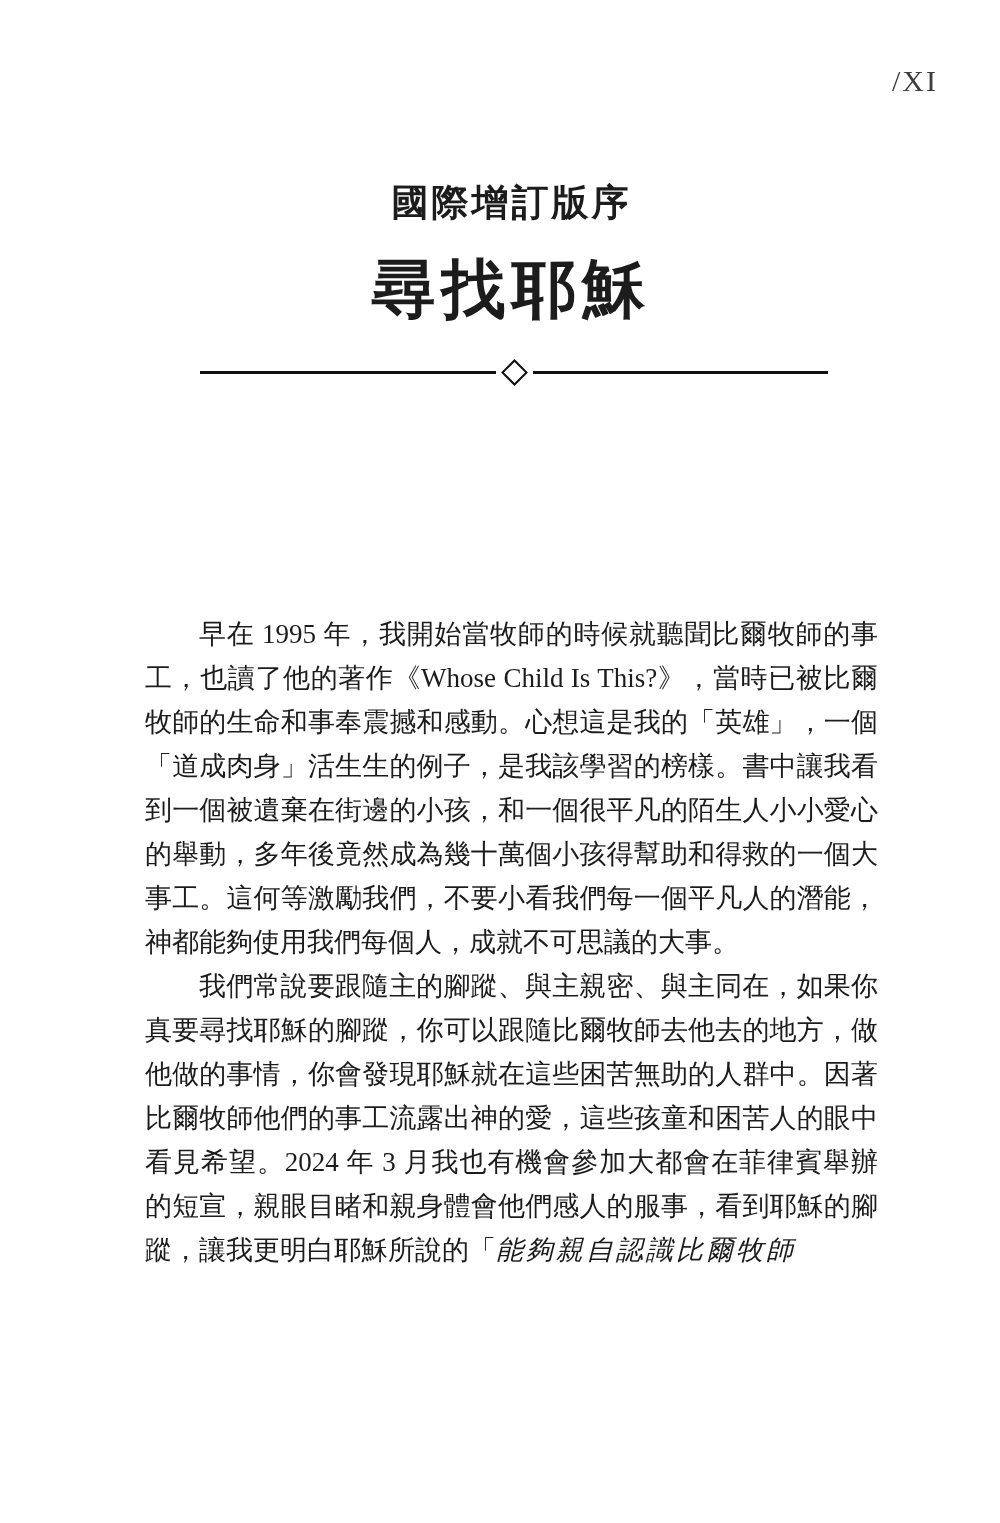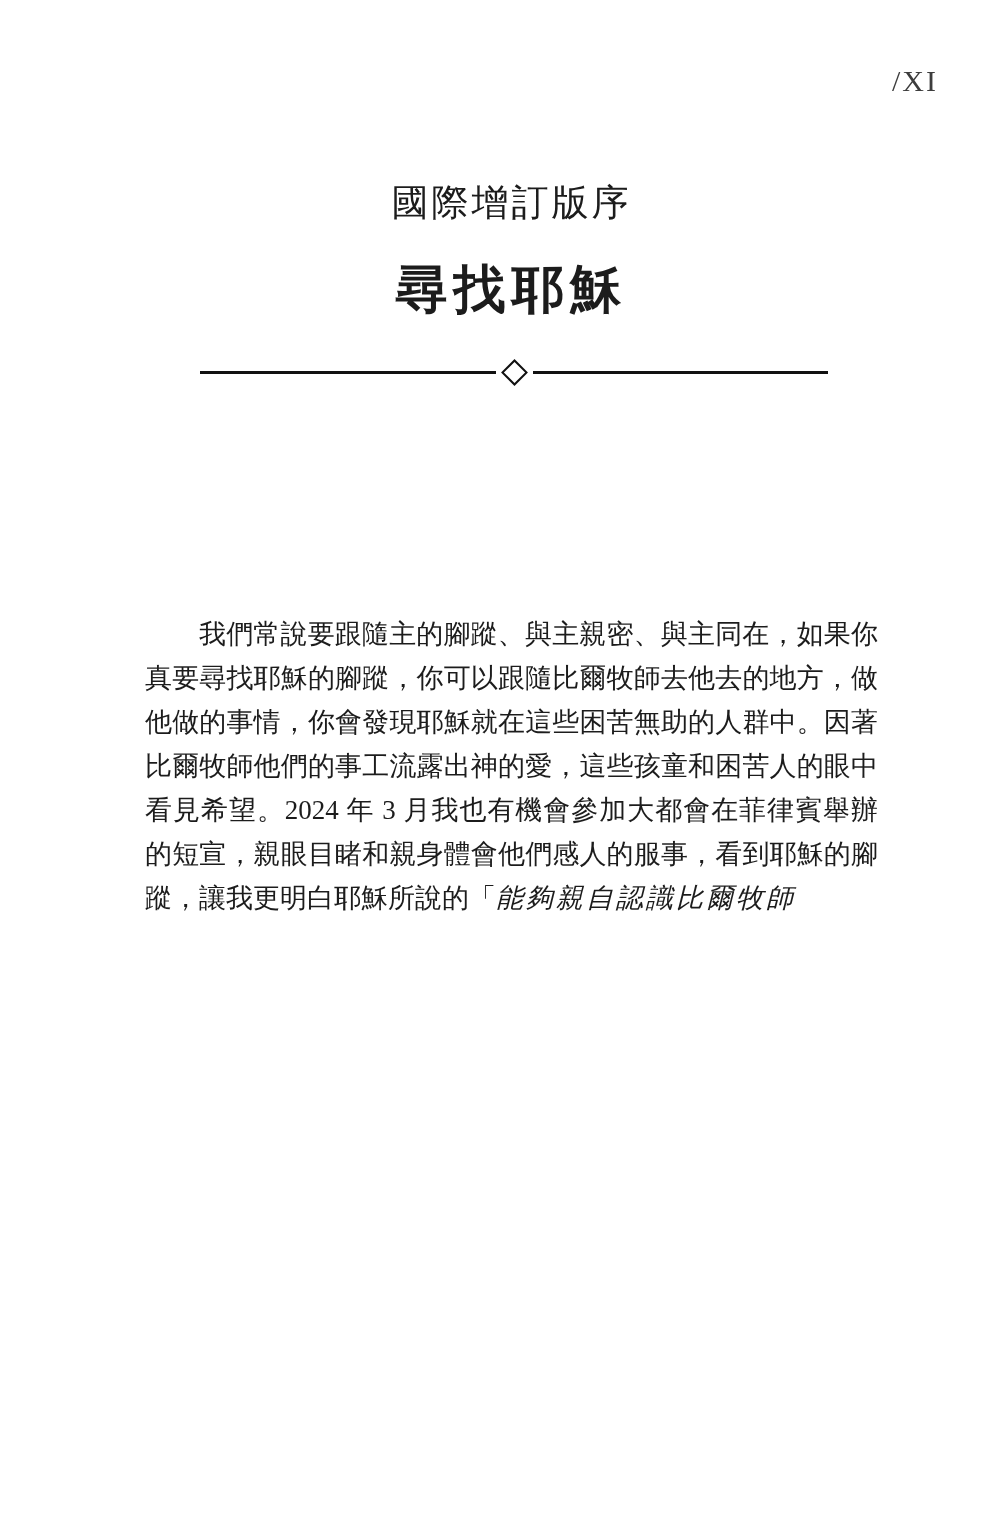--- a/index.html
+++ b/index.html
@@ -31,26 +31,26 @@
   .heading{
     position:absolute;
     top:181px;
     left:145px;
     width:733px;
     text-align:center;
   }
   .series-label{
     font-size:37px;
     line-height:44px;
-    font-weight:400;
+    font-weight:700;
     letter-spacing:3px;
   }
   .main-title{
     margin:26px 0 0 0;
-    font-size:52px;
+    font-size:64px;
     line-height:78px;
     font-weight:700;
     letter-spacing:6px;
     font-family:Liberation Serif, serif;
   }
   .divider{
     position:absolute;
     top:358px;
     left:200px;
     width:628px;
@@ -102,16 +102,17 @@
     <h1 class="main-title">尋找耶穌</h1>
   </div>
 
   <div class="divider">
     <span class="rule"></span>
     <span class="diamond"></span>
     <span class="rule"></span>
   </div>
 
   <div class="body-text">
+    <p>早在 1995 年，我開始當牧師的時候就聽聞比爾牧師的事工，也讀了他的著作《Whose Child Is This?》，當時已被比爾牧師的生命和事奉震撼和感動。心想這是我的「英雄」，一個「道成肉身」活生生的例子，是我該學習的榜樣。書中讓我看到一個被遺棄在街邊的小孩，和一個很平凡的陌生人小小愛心的舉動，多年後竟然成為幾十萬個小孩得幫助和得救的一個大事工。這何等激勵我們，不要小看我們每一個平凡人的潛能，神都能夠使用我們每個人，成就不可思議的大事。</p>
     <p><span>我們常說要跟隨主的腳蹤、與主親密、與主同在，如果你真要尋找耶穌的腳蹤，你可以跟隨比爾牧師去他去的地方，做他做的事情，你會發現耶穌就在這些困苦無助的人群中。因著比爾牧師他們的事工流露出神的愛，這些孩童和困苦人的眼中看見希望。2024 年 3 月我也有機會參加大都會在菲律賓舉辦的短宣，親眼目睹和親身體會他們感人的服事，看到耶穌的腳蹤，讓我更明白耶穌所說的「</span><span class="kai-quote">能夠親自認識比爾牧師</span></p>
   </div>
 
 </div>
 
 </body></html>

